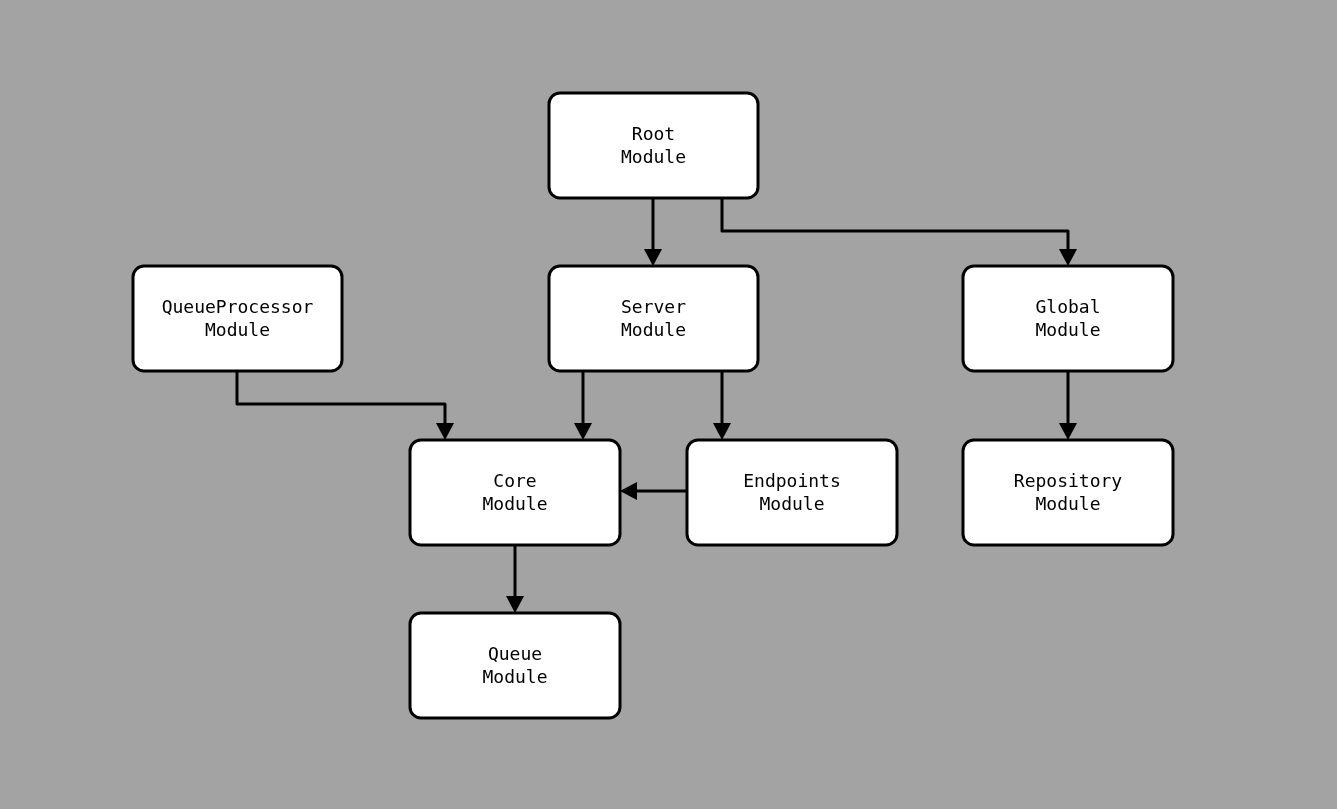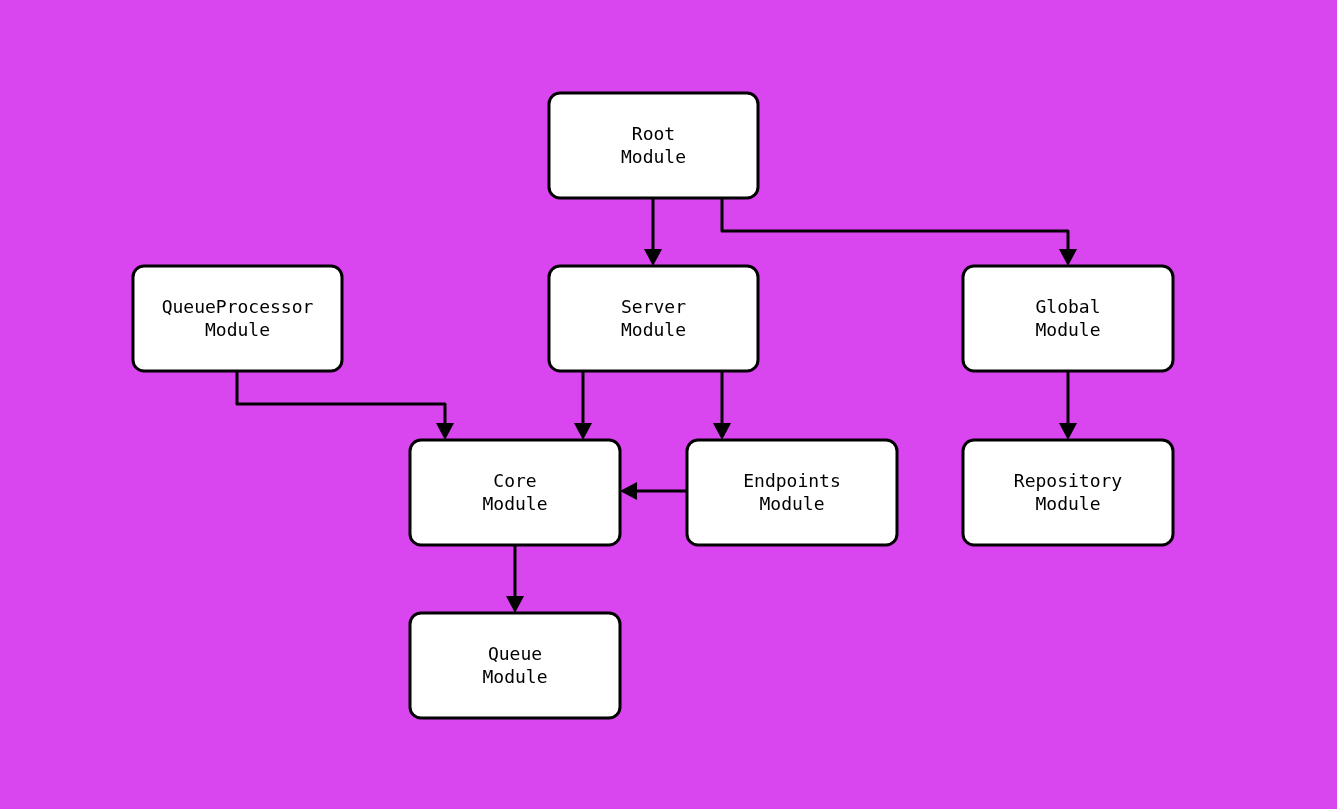--- a/index.html
+++ b/index.html
@@ -10,21 +10,21 @@
   body {
     width: 1337px;
     height: 809px;
     overflow: hidden;
     font-family: "DejaVu Sans Mono", monospace;
   }
   #diagram-root {
     position: relative;
     width: 1337px;
     height: 809px;
-    background: #d946ef;
+    background: #a3a3a3;
   }
   svg.diagram-canvas {
     position: absolute;
     top: 0;
     left: 0;
     width: 1337px;
     height: 809px;
     display: block;
   }
   .node-box {

